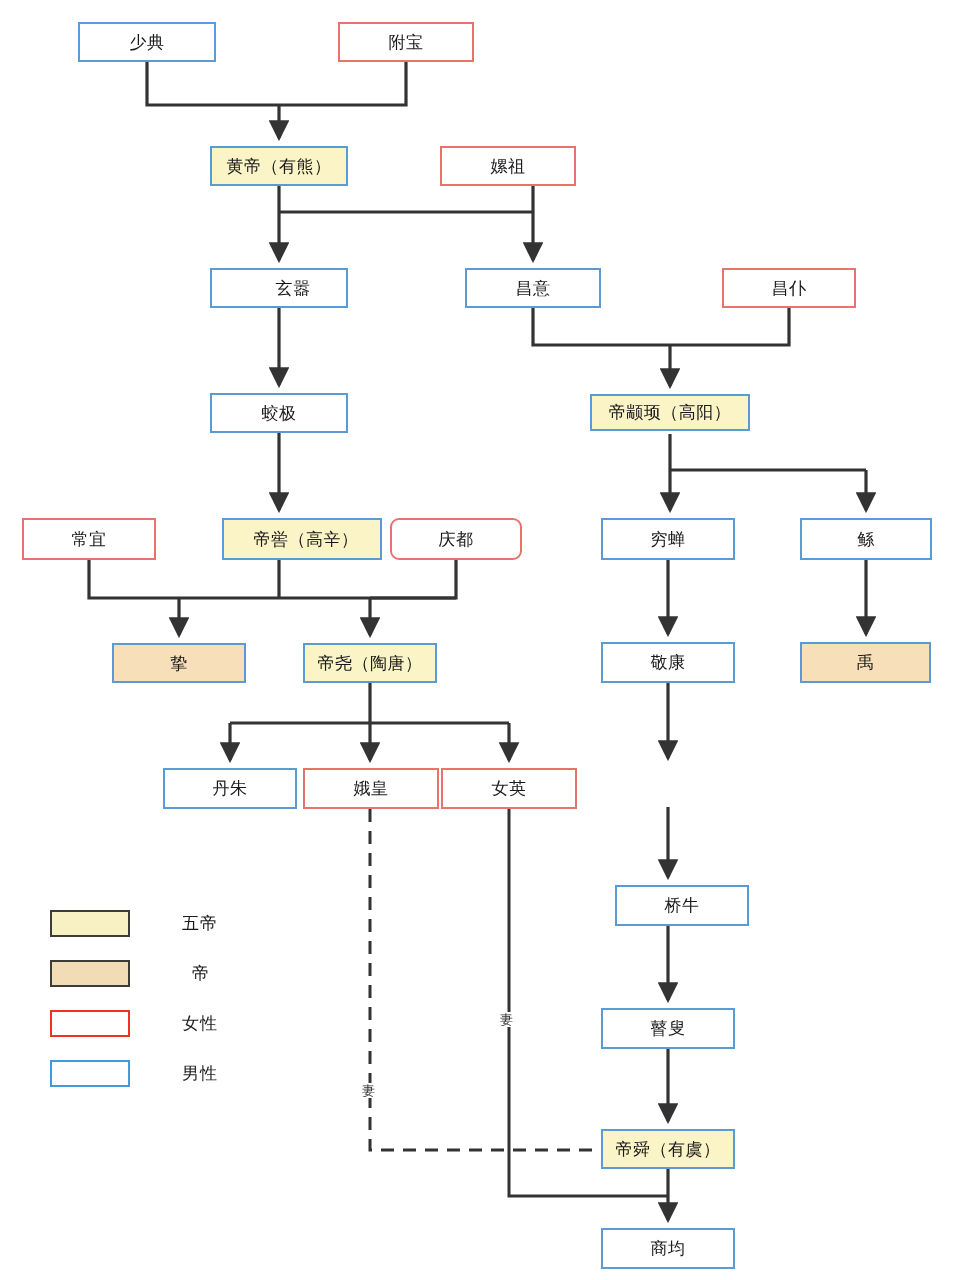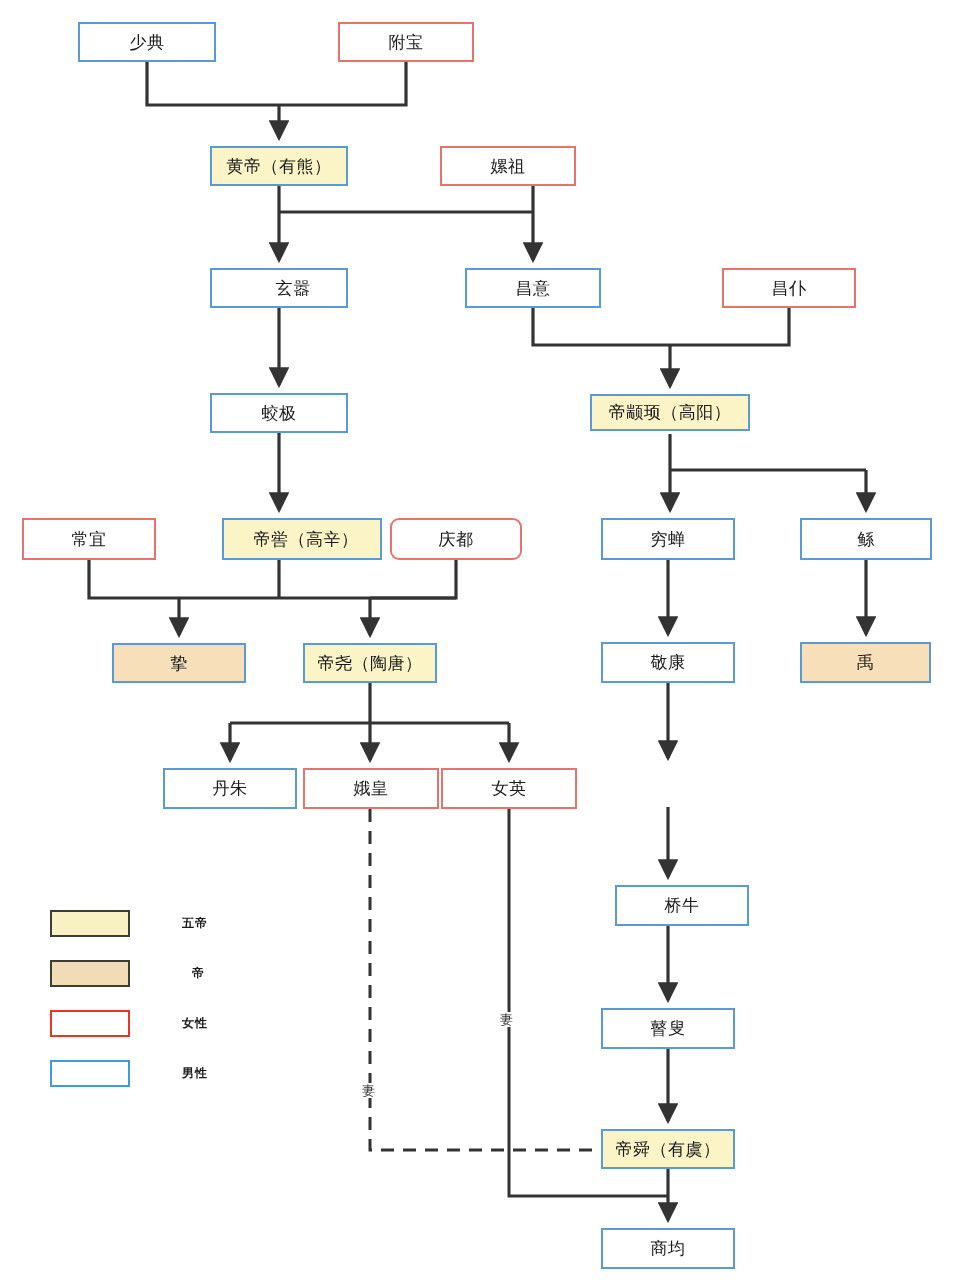--- a/index.html
+++ b/index.html
@@ -94,24 +94,23 @@
   .legend-swatch.female {
     background: #ffffff;
     border-color: #ee3224;
   }
   .legend-swatch.male {
     background: #ffffff;
     border-color: #3e9bdd;
   }
   .legend-label {
     margin-left: 52px;
-    font-size: 12px;
+    font-size: 17px;
     color: #1a1a1a;
     letter-spacing: 1px;
-    font-weight: bold;
   }
 </style>
 </head>
 <body>
 
 <div id="canvas">
 
   <svg id="edges" viewBox="0 0 961 1280" xmlns="http://www.w3.org/2000/svg">
     <defs>
       <marker id="arrow" viewBox="0 0 10 10" refX="8.5" refY="5" markerWidth="6.5" markerHeight="6.5" orient="auto-start-reverse">

